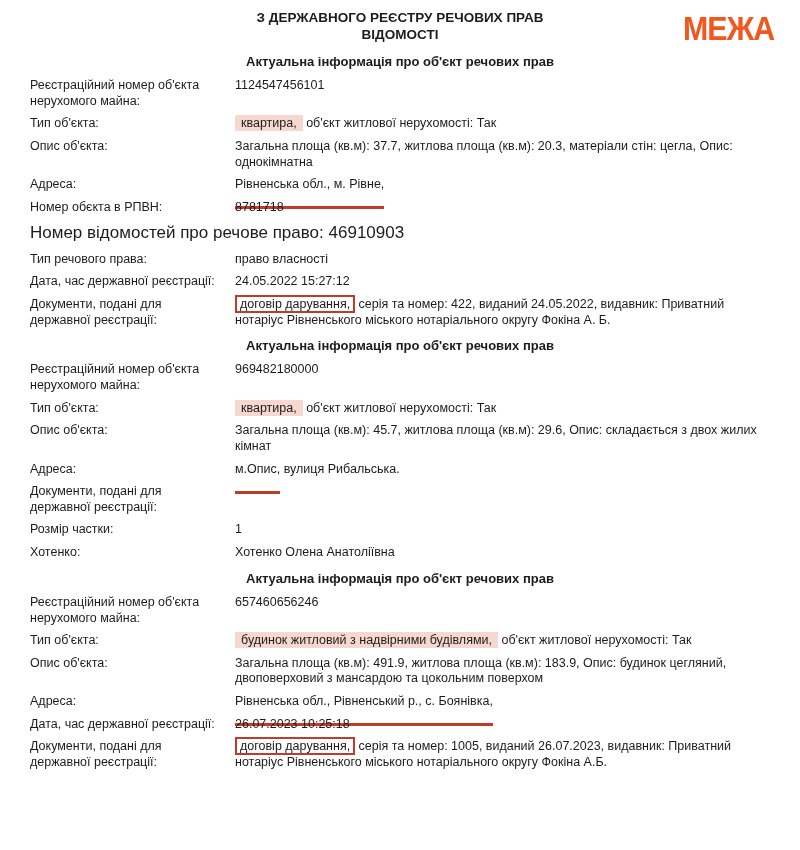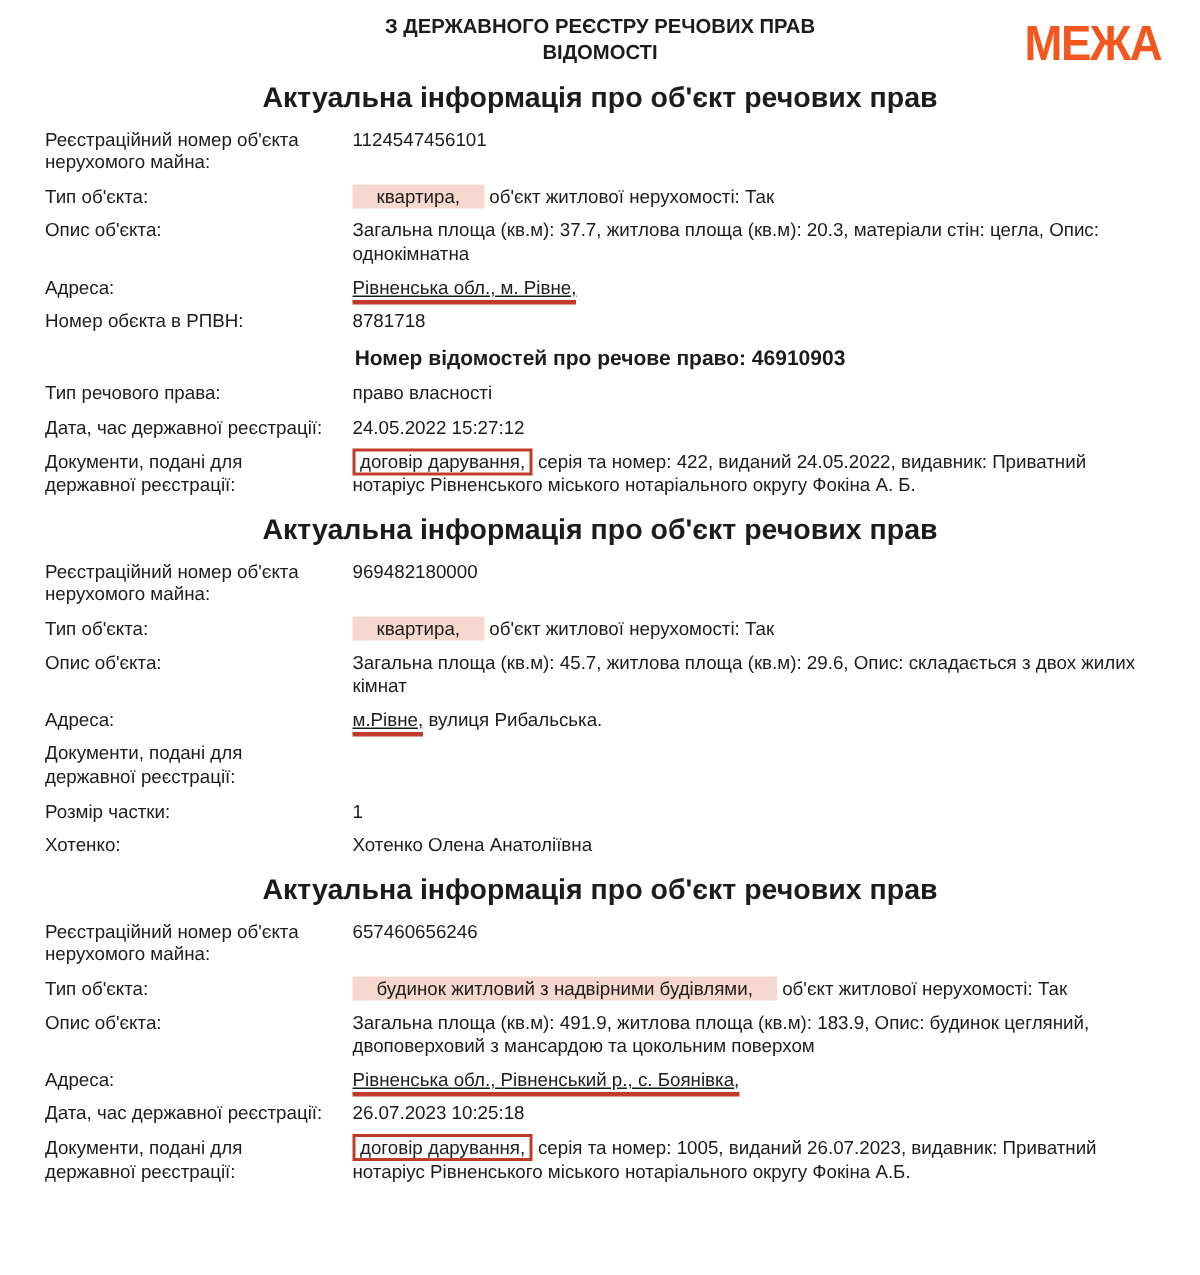--- a/index.html
+++ b/index.html
@@ -39,52 +39,50 @@
   .doc-header {
     text-align: center;
     font-weight: 700;
     font-size: 13.5px;
     line-height: 1.25;
     padding-top: 4px;
   }
   .sec-heading {
     text-align: center;
     font-weight: 700;
-    font-size: 19px;
+    font-size: 13px;
     margin: 10px 0 8px 0;
   }
   .record-line {
-    font-weight: 700;
-    font-size: 14px;
+    font-weight: 400;
+    font-size: 17px;
     margin: 2px 0 8px 0;
-    text-align: center;
   }
   .row {
     display: flex;
     margin-bottom: 7px;
   }
   .lbl {
     flex: 0 0 205px;
     padding-right: 10px;
   }
   .val {
     flex: 1 1 auto;
   }
   .hl {
     background: var(--highlight-bg);
-    padding: 1px 16px;
+    padding: 1px 6px;
   }
   .rbox {
     border: 2px solid var(--accent-red);
     padding: 0 3px;
   }
   .rline {
     border-bottom: 3px solid var(--accent-red);
-    padding-bottom: 1px;
-    text-decoration: underline;
+    padding-bottom: 15px;
   }
 </style>
 </head>
 <body>
 
 <main class="page">
 
   <div class="logo">МЕЖА</div>
 
   <header class="doc-header">
@@ -154,21 +152,21 @@
       <div class="val"><span class="hl">квартира,</span><span> об'єкт житлової нерухомості: Так</span></div>
     </div>
 
     <div class="row">
       <div class="lbl">Опис об'єкта:</div>
       <div class="val">Загальна площа (кв.м): 45.7, житлова площа (кв.м): 29.6, Опис: складається з двох жилих кімнат</div>
     </div>
 
     <div class="row">
       <div class="lbl">Адреса:</div>
-      <div class="val"><span class="rline">м.Рівне,</span><span> вулиця Рибальська.</span></div>
+      <div class="val"><span class="rline">м.Опис,</span><span> вулиця Рибальська.</span></div>
     </div>
 
     <div class="row">
       <div class="lbl">Документи, подані для державної реєстрації:</div>
     </div>
 
     <div class="row">
       <div class="lbl">Розмір частки:</div>
       <div class="val">1</div>
     </div>

